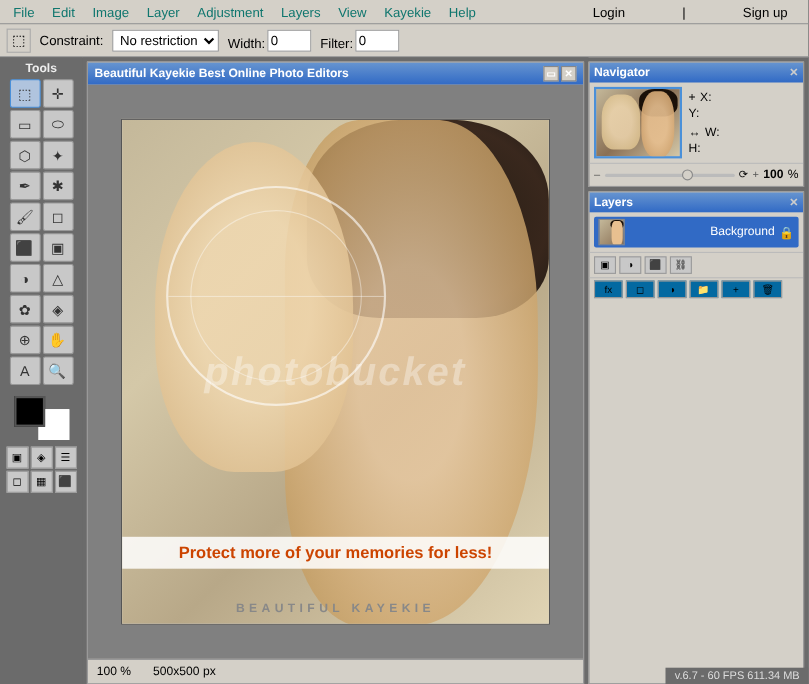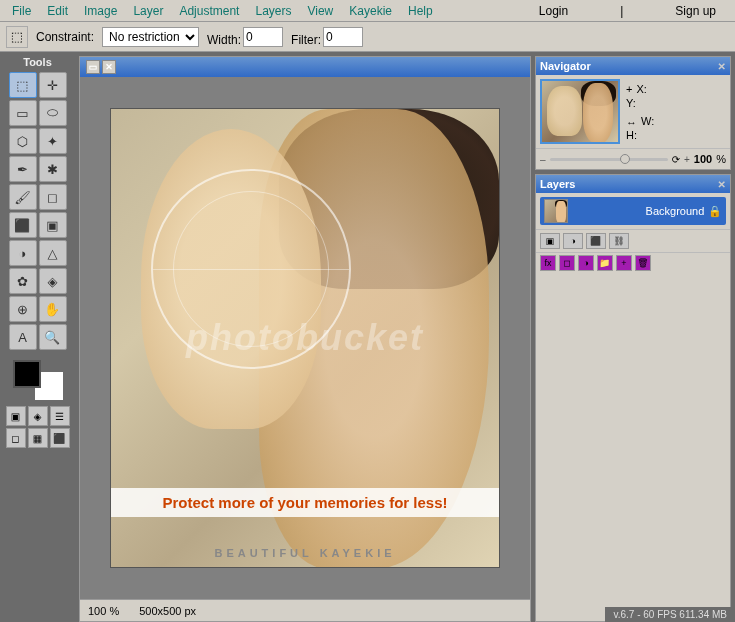--- a/index.html
+++ b/index.html
@@ -533,23 +533,23 @@
       font-size: 9px;
     }
     #layers-footer {
       display: flex;
       align-items: center;
       padding: 2px 4px;
       gap: 3px;
       border-top: 1px solid #bbb;
     }
     .layer-footer-btn {
-      width: 16px;
+      width: 26px;
       height: 16px;
-      background: #a21caf;
+      background: #0369a1;
       border: 1px solid #999;
       display: flex;
       align-items: center;
       justify-content: center;
       cursor: pointer;
       font-size: 9px;
     }
 
     
     #status-bar {
@@ -646,20 +646,21 @@
       <div class="tool-sm">☰</div>
       <div class="tool-sm">◻</div>
       <div class="tool-sm">▦</div>
       <div class="tool-sm">⬛</div>
     </div>
   </div>
 
   <div id="canvas-area">
     <div id="photo-window">
       <div id="photo-titlebar">
+        <span>Beautiful Kayekie Best Online Photo Editors</span>
         <div id="photo-controls">
           <div class="window-btn">▭</div>
           <div class="window-btn">✕</div>
         </div>
       </div>
       <div id="photo-content">
         <div id="photo-canvas">
           <div class="photo-bg"></div>
           <div class="hair-dark"></div>
           <div class="face-woman"></div>

